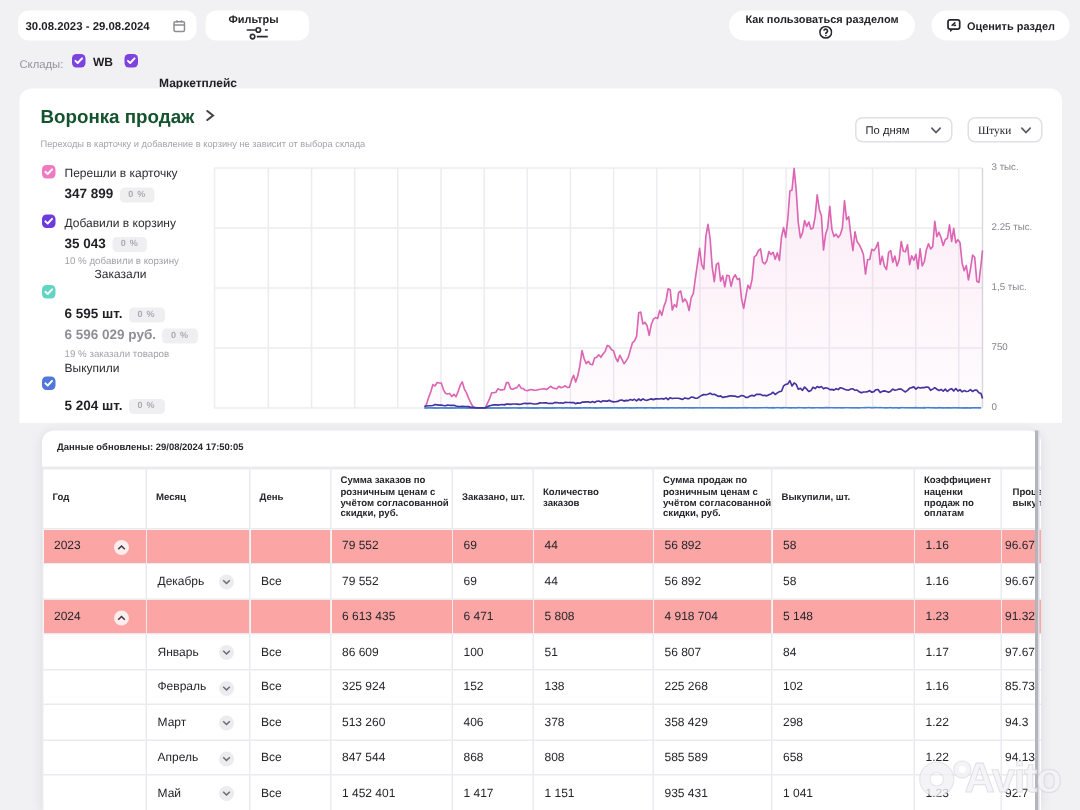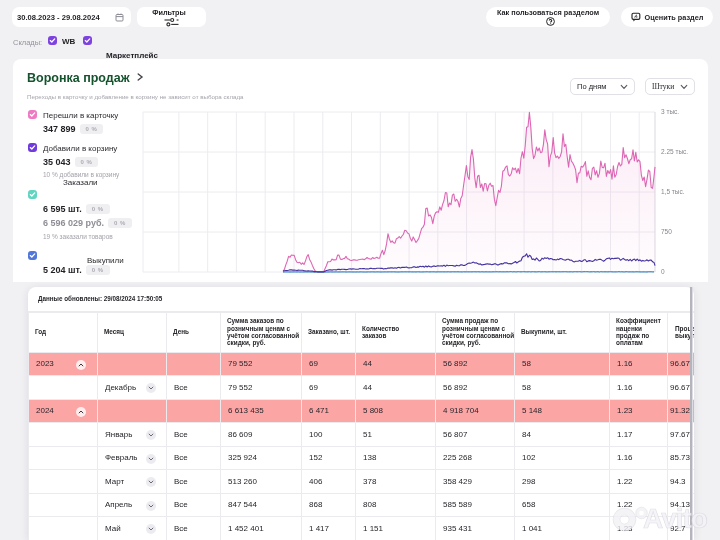--- a/index.html
+++ b/index.html
@@ -125,21 +125,21 @@
 <div class="abs flabel" style="left:43px;top:178px;margin-left:20px;">Заказали</div>
 <div class="abs fval" style="left:43px;top:204px;">6 595 шт.<span class="badge">0 %</span></div>
 <div class="abs fval" style="left:43px;top:218px;color:#8e8e96;">6 596 029 руб.<span class="badge">0 %</span></div>
 <div class="abs fsub" style="left:43px;top:233px;">19 % заказали товаров</div>
 
 <div class="cb" style="left:28px;top:251px;background:#5077d9;">
     <svg width="7" height="7" viewBox="0 0 7 7" fill="none" stroke="#fff" stroke-width="1.3" stroke-linecap="round" stroke-linejoin="round">
       <path d="M1.3,3.6 L2.8,5 L5.7,1.9"></path>
     </svg>
   </div>
-<div class="abs flabel" style="left:43px;top:256px;margin-left:44px;">Выкупили</div>
+<div class="abs flabel" style="left:43px;top:241px;">Выкупили</div>
 <div class="abs fval" style="left:43px;top:265px;">5 204 шт.<span class="badge">0 %</span></div>
 
 <svg class="abs" style="left:0;top:0;" width="720" height="300" viewBox="0 0 720 300">
   <g stroke="#ececf1" stroke-width="1">
       <line x1="178.9" y1="112" x2="178.9" y2="272"></line>
       <line x1="207.7" y1="112" x2="207.7" y2="272"></line>
       <line x1="236.4" y1="112" x2="236.4" y2="272"></line>
       <line x1="265.2" y1="112" x2="265.2" y2="272"></line>
       <line x1="294.0" y1="112" x2="294.0" y2="272"></line>
       <line x1="322.8" y1="112" x2="322.8" y2="272"></line>

